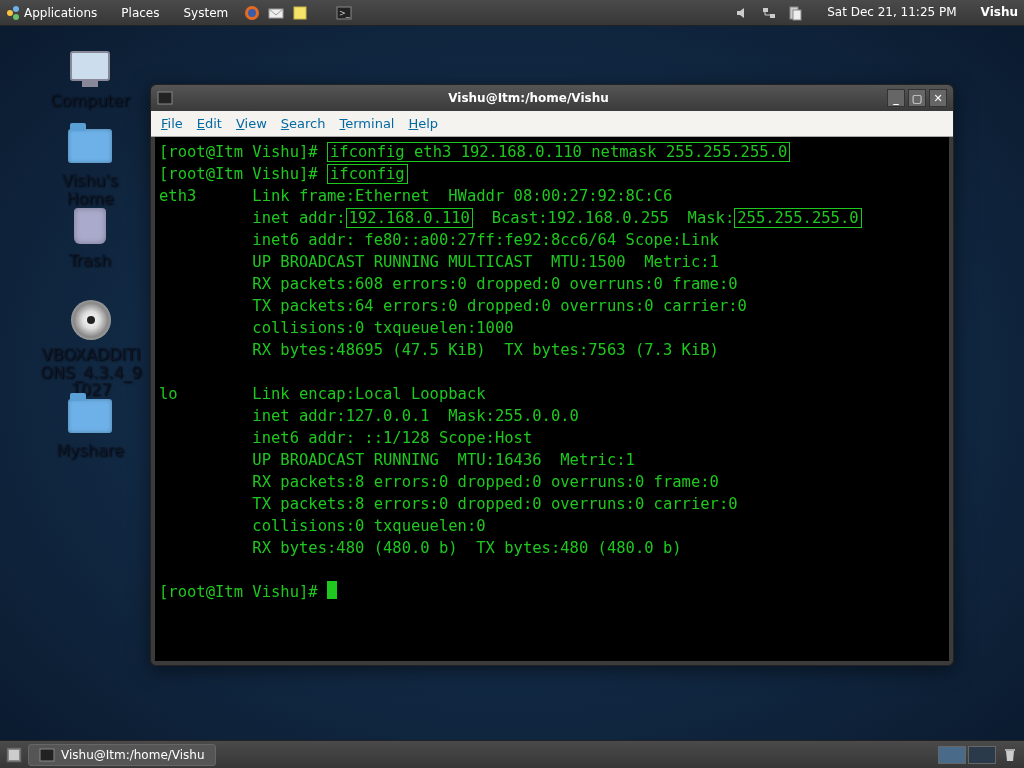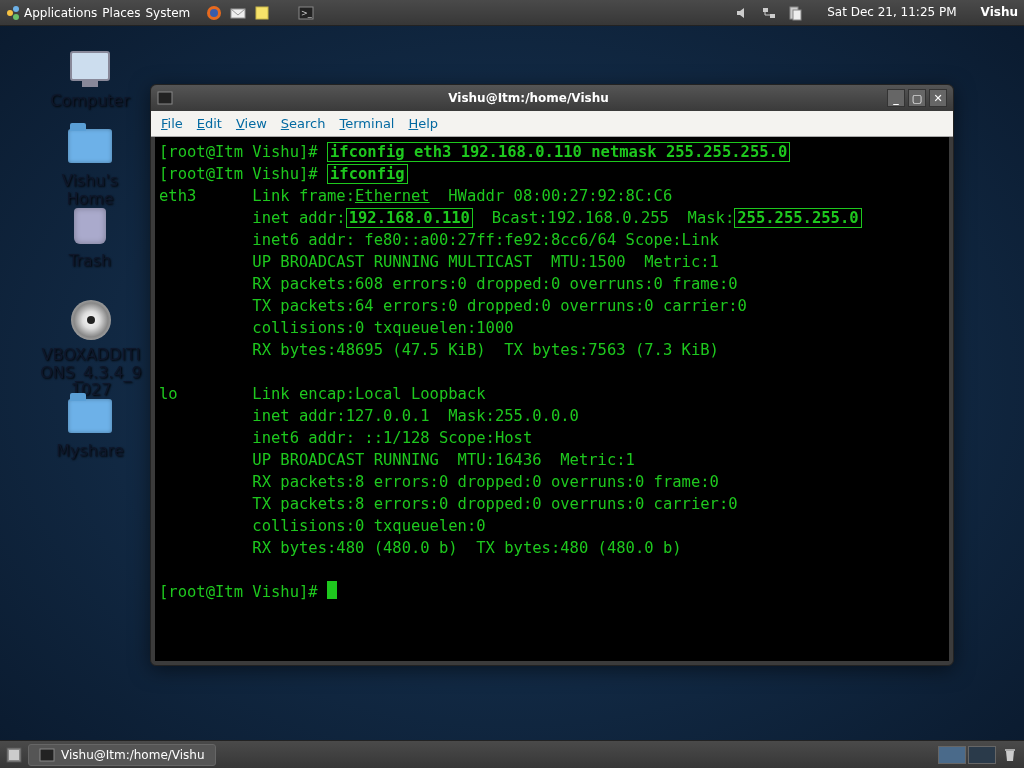--- a/index.html
+++ b/index.html
@@ -14,21 +14,21 @@
 
 .top-panel {
   position: absolute; top: 0; left: 0; right: 0; height: 26px;
   background: linear-gradient(#4a4a4a, #373737);
   border-bottom: 1px solid #222;
   display: flex; align-items: center;
   font-size: 12px; color: #fff;
   padding: 0 6px;
   z-index: 10;
 }
-.top-panel .menu { display: flex; gap: 5px; margin-left: 2px; }
+.top-panel .menu { display: flex; gap: 24px; margin-left: 2px; }
 .top-panel .menu span { cursor: pointer; }
 .top-panel .left-icons { display: flex; gap: 8px; margin-left: 16px; align-items: center; }
 .top-panel .right-icons { margin-left: auto; display: flex; gap: 10px; align-items: flex-start; }
 .top-panel .clock { margin-left: 14px; }
 .top-panel .user { margin-left: 14px; font-weight: bold; }
 .tray-icon { width: 16px; height: 16px; display: inline-block; }
 
 
 .bottom-panel {
   position: absolute; bottom: 0; left: 0; right: 0; height: 28px;
@@ -82,21 +82,21 @@
 .menubar .ul { text-decoration: underline; }
 
 .term {
   position: absolute; left: 4px; right: 4px; top: 52px; bottom: 4px;
   background: #000; color: #1ec81e;
   font-family: "DejaVu Sans Mono", monospace;
   font-size: 15.5px; line-height: 22px;
   padding: 4px 4px;
   white-space: pre; overflow: hidden;
 }
-.term .boxed { border: 1px solid #1ec81e; padding: 0 2px; font-weight: bold; }
+.term .boxed { border: 1px solid #1ec81e; padding: 0 2px; }
 .term .cursor { background: #1ec81e; display: inline-block; width: 10px; height: 18px; vertical-align: -2px; }
 
 
 .folder-shape { width: 44px; height: 34px; background: #6db1e8; border-radius: 3px; position: relative; box-shadow: inset 0 0 4px rgba(0,0,0,0.3);}
 .folder-shape::before { content: ""; position: absolute; top: -6px; left: 2px; width: 16px; height: 8px; background: #5a9fd6; border-radius: 2px 2px 0 0; }
 .trash-shape { width: 32px; height: 36px; background: #aac; border-radius: 4px 4px 6px 6px; box-shadow: inset 0 0 6px rgba(0,0,0,0.3);}
 .cd-shape { width: 40px; height: 40px; background: radial-gradient(circle,#fff 0,#ddd 30%,#888 60%,#ccc 100%); border-radius: 50%; position: relative; }
 .cd-shape::after { content: ""; position: absolute; left: 50%; top: 50%; width: 8px; height: 8px; background: #222; border-radius: 50%; transform: translate(-50%,-50%);}
 .monitor-shape { width: 40px; height: 30px; background: #cde; border: 2px solid #889; border-radius: 3px; position: relative;}
 .monitor-shape::after { content: ""; position: absolute; left: 50%; bottom: -8px; width: 16px; height: 6px; background: #889; transform: translateX(-50%);}
@@ -196,21 +196,21 @@
   <div class="menubar">
     <span><span class="ul">F</span>ile</span>
     <span><span class="ul">E</span>dit</span>
     <span><span class="ul">V</span>iew</span>
     <span><span class="ul">S</span>earch</span>
     <span><span class="ul">T</span>erminal</span>
     <span><span class="ul">H</span>elp</span>
   </div>
   <div class="term"><span>[root@Itm Vishu]#</span> <span class="boxed">ifconfig eth3 192.168.0.110 netmask 255.255.255.0</span>
 <span>[root@Itm Vishu]#</span> <span class="boxed">ifconfig</span>
-<span>eth3      Link frame:</span><span style="text-decoration:underline">Ethernet</span><span>  HWaddr 08:00:27:92:8C:C6</span>
+<span>eth3      Link frame:</span><span style="">Ethernet</span><span>  HWaddr 08:00:27:92:8C:C6</span>
 <span>          inet addr:</span><span class="boxed">192.168.0.110</span><span>  Bcast:192.168.0.255  Mask:</span><span class="boxed">255.255.255.0</span>
 <span>          inet6 addr: fe80::a00:27ff:fe92:8cc6/64 Scope:Link</span>
 <span>          UP BROADCAST RUNNING MULTICAST  MTU:1500  Metric:1</span>
 <span>          RX packets:608 errors:0 dropped:0 overruns:0 frame:0</span>
 <span>          TX packets:64 errors:0 dropped:0 overruns:0 carrier:0</span>
 <span>          collisions:0 txqueuelen:1000</span>
 <span>          RX bytes:48695 (47.5 KiB)  TX bytes:7563 (7.3 KiB)</span>
 
 <span>lo        Link encap:Local Loopback</span>
 <span>          inet addr:127.0.0.1  Mask:255.0.0.0</span>

